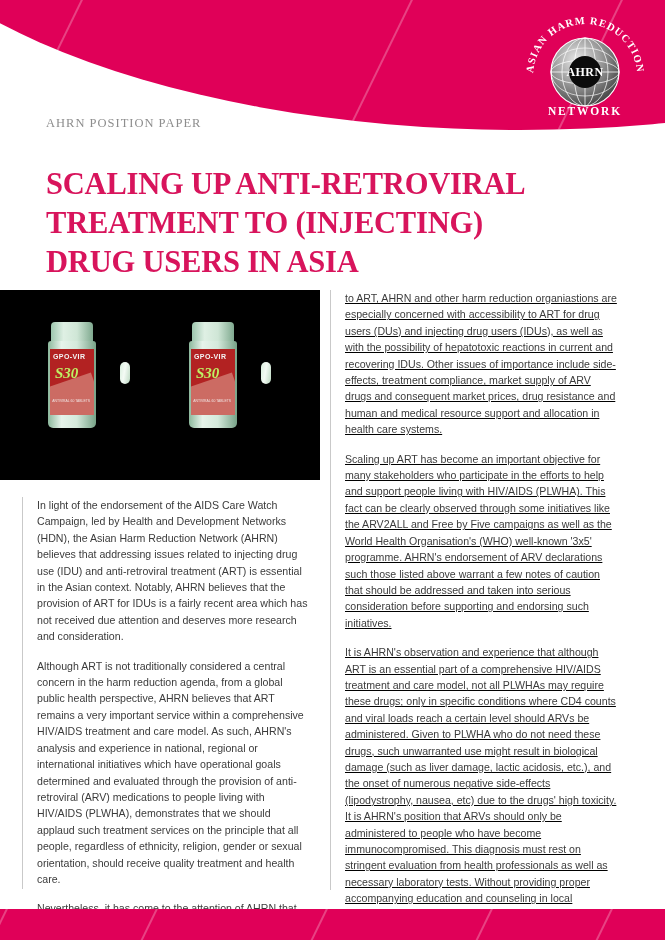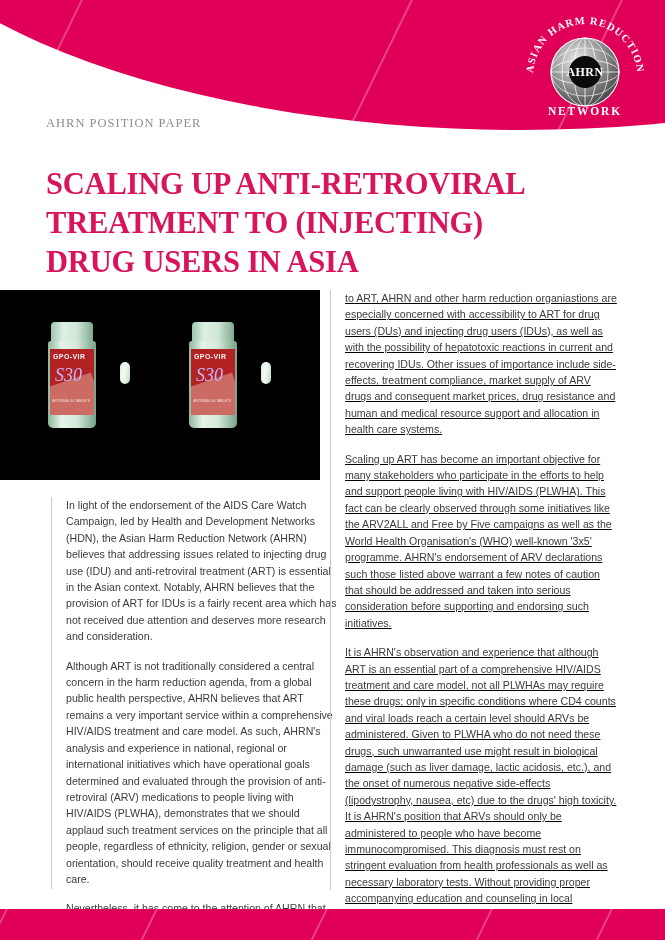--- a/index.html
+++ b/index.html
@@ -139,24 +139,24 @@
     font-size: 7px;
     font-weight: bold;
     letter-spacing: 0.4px;
     color: #f4f4f4;
     font-family: "Liberation Sans", sans-serif;
     z-index: 2;
   }
   .bottle .dose {
     position: absolute;
     top: 16px; left: 5px;
-    font-size: 18px;
-    font-weight: normal;
+    font-size: 15px;
+    font-weight: bold;
     font-style: italic;
-    color: #c4b5fd;
+    color: #bef264;
     font-family: "Liberation Serif", serif;
     z-index: 2;
   }
   .bottle .fine {
     position: absolute;
     bottom: 12px; right: 4px;
     font-size: 3.4px;
     line-height: 4.4px;
     color: #f0e2e0;
     text-align: right;
@@ -173,21 +173,21 @@
 
   
   .col {
     position: absolute;
     top: 497px;
     width: 288px;
     z-index: 2;
     border-left: 1px solid #c9c9c9;
     padding-left: 14px;
   }
-  .col-left  { left: 51px;  height: 392px; }
+  .col-left  { left: 22px;  height: 392px; }
   .col-right { left: 330px; top: 290px; height: 600px; text-decoration: underline; }
 
   .col p {
     font-family: "Liberation Sans", sans-serif;
     font-size: 10.6px;
     line-height: 16.4px;
     color: #3b3b3b;
     margin-bottom: 13px;
     text-align: left;
   }

